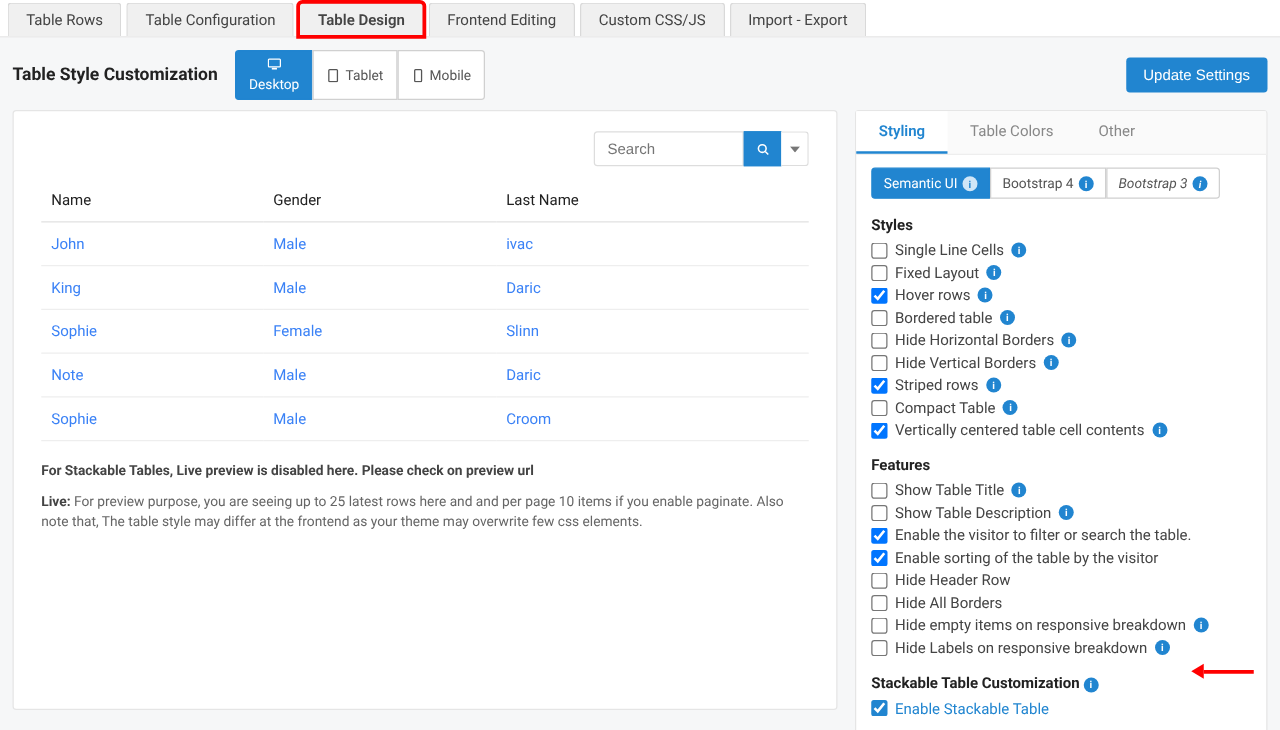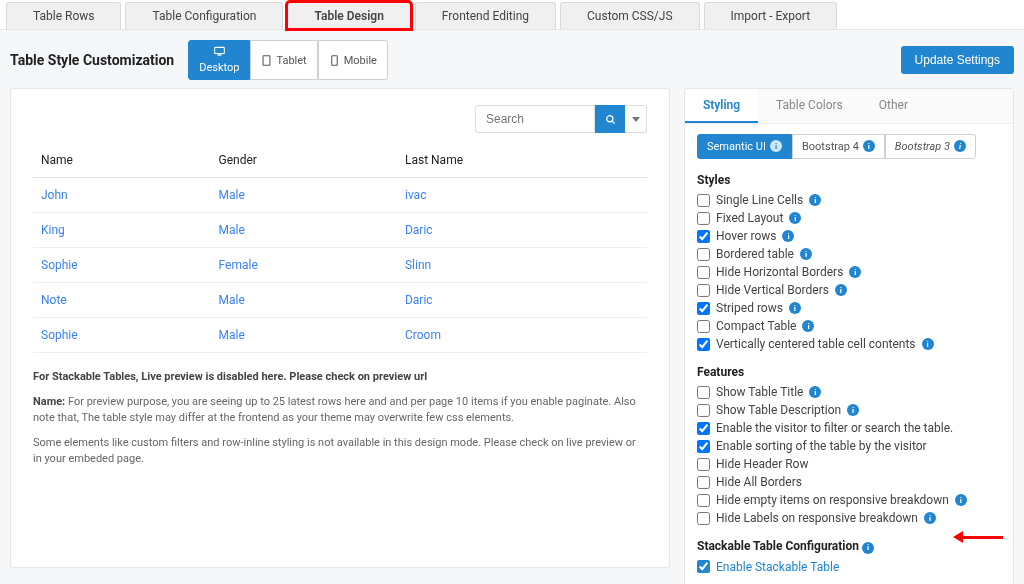--- a/index.html
+++ b/index.html
@@ -2,21 +2,21 @@
 <html><head>
 <meta charset="utf-8">
 <style>
   * { box-sizing: border-box; margin: 0; padding: 0; }
   body { font-family: -apple-system, "Segoe UI", Roboto, Arial, sans-serif; font-size: 12px; color: #333; background: #f6f7f8; }
 
   
   .top-tabs { display: flex; gap: 0; padding: 2px 6px 0 6px; background: #fff; border-bottom: 1px solid #e5e5e5; }
   .top-tab {
     background: #f0f0f0; border: 1px solid #d9d9d9; border-bottom: none;
-    padding: 6px 26px; font-size: 12px; color: #444; margin-right: 4px; cursor: pointer;
+    padding: 6px 14px; font-size: 12px; color: #444; margin-right: 4px; cursor: pointer;
     border-radius: 3px 3px 0 0;
   }
   .top-tab.active-highlight { outline: 3px solid #ff0000; outline-offset: -1px; font-weight: 600; }
 
   .page-bar { display: flex; align-items: center; gap: 8px; padding: 10px 10px 8px 10px; }
   .page-title { font-size: 14px; font-weight: 700; color: #222; margin-right: 6px; }
 
   .dev-btns { display: flex; }
   .dev-btn {
     border: 1px solid #d0d0d0; background: #fff; padding: 5px 10px; font-size: 11px; color: #555;
@@ -63,21 +63,21 @@
   .rp-tabs { display: flex; border-bottom: 1px solid #eee; background:#fafafa;}
   .rp-tab { padding: 9px 18px; font-size: 12px; color: #888; cursor: pointer; border-bottom: 2px solid transparent; }
   .rp-tab.active { color: #2185d0; border-bottom-color: #2185d0; font-weight: 600; background:#fff;}
 
   .rp-section { padding: 10px 12px 4px 12px; }
   .rp-heading { font-size: 12px; font-weight: 700; color: #222; margin-bottom: 6px; }
 
   .pill-group { display: flex; flex-wrap: wrap; }
   .pill {
     border: 1px solid #d0d0d0; background: #fff; color: #555; font-size: 11px; padding: 5px 9px;
-    display: flex; align-items: flex-start; gap: 4px; cursor: pointer;
+    display: flex; align-items: flex-end; gap: 4px; cursor: pointer;
   }
   .pill:first-child { border-radius: 3px 0 0 3px; }
   .pill:last-child { border-radius: 0 3px 3px 0; font-style: italic; }
   .pill.active { background: #2185d0; border-color: #2185d0; color: #fff; }
 
   .check-list { display: flex; flex-direction: column; gap: 4px; }
   .check-row { display: flex; align-items: center; gap: 6px; font-size: 12px; color: #444; }
   .check-row input { cursor: pointer; }
 
   .info-icon {
@@ -191,22 +191,21 @@
         <tr>
             <td>Sophie</td>
             <td>Male</td>
             <td>Croom</td>
           </tr>
       </tbody>
     </table>
 
     <div class="notes">
       <p><b>For Stackable Tables, Live preview is disabled here. Please check on preview url</b></p>
-      <p><b>Name:</b><span> For preview purpose, you are seeing up to 25 latest rows here and and per page 10 items if you enable paginate. Also note that, The table style may differ at the frontend as your theme may overwrite few css elements.</span></p>
-      <p>Some elements like custom filters and row-inline styling is not available in this design mode. Please check on live preview or in your embeded page.</p>
+      <p><b>Live:</b><span> For preview purpose, you are seeing up to 25 latest rows here and and per page 10 items if you enable paginate. Also note that, The table style may differ at the frontend as your theme may overwrite few css elements.</span></p>
     </div>
   </div>
 
   <div class="right-panel">
     <div class="rp-tabs">
       <div class="rp-tab active">Styling</div>
       <div class="rp-tab">Table Colors</div>
       <div class="rp-tab">Other</div>
     </div>
 
@@ -315,21 +314,21 @@
           <label class="check-row">
             <input type="checkbox" style="">
             <span>Hide Labels on responsive breakdown</span> 
             <span class="info-icon">i</span>
           </label>
         </div>
     </div>
 
     <div class="rp-section arrow-wrap">
       <div class="rp-heading">
-        <span>Stackable Table Configuration</span>
+        <span>Stackable Table Customization</span>
         <span class="info-icon">i</span>
       </div>
       <div class="red-arrow">
           <div class="head"></div>
           <div class="shaft"></div>
         </div>
       <label class="stackable-row">
         <input type="checkbox" checked="" style="">
         <span>Enable Stackable Table</span>
       </label>

